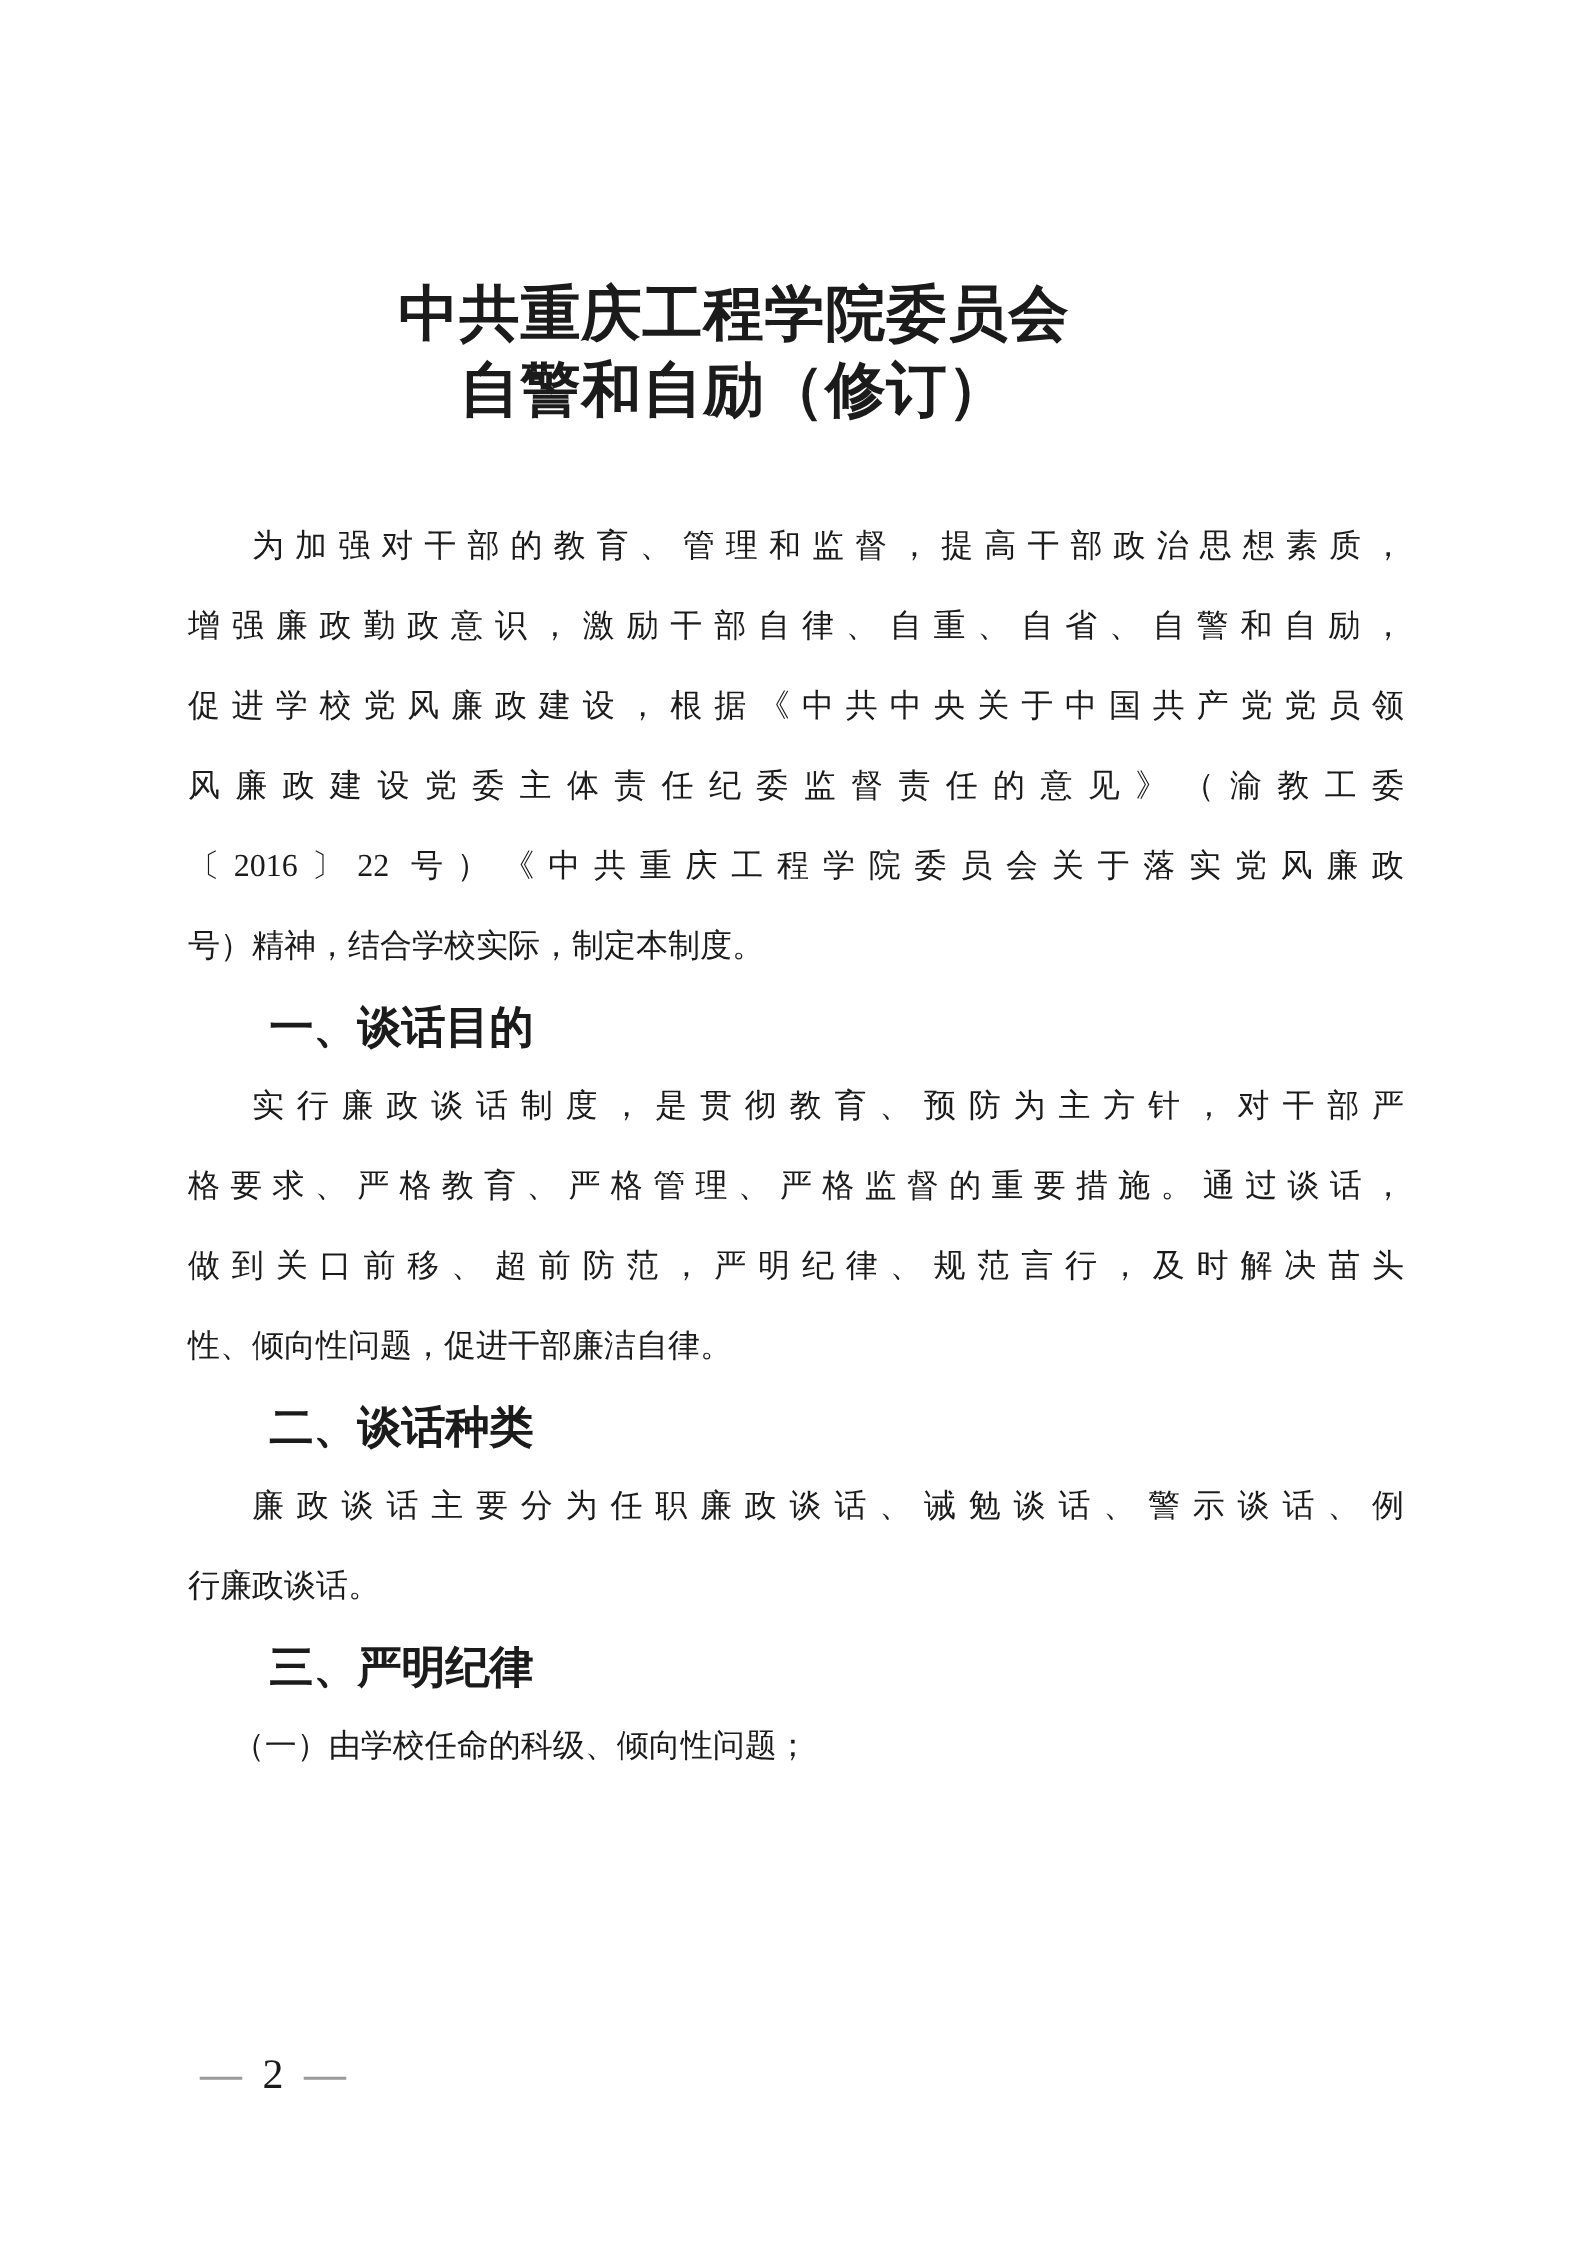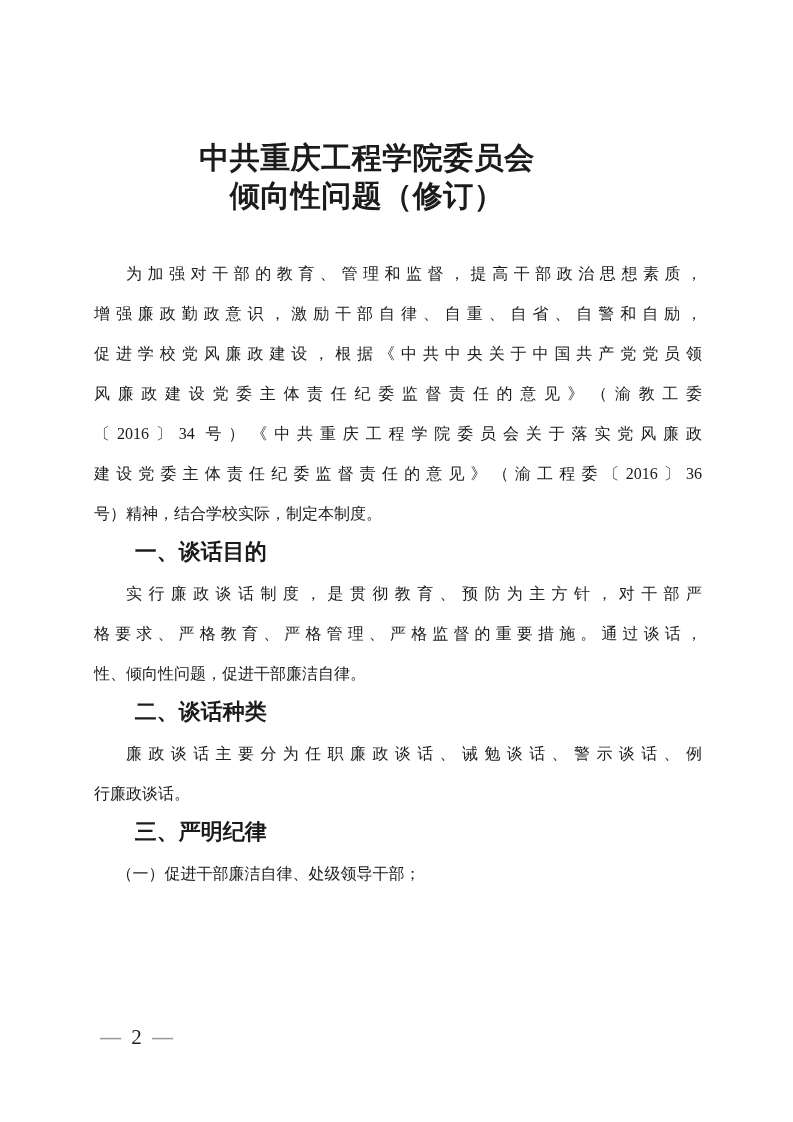--- a/index.html
+++ b/index.html
@@ -36,61 +36,61 @@
     text-align:left;
     white-space:pre-wrap;
   }
   .line.fill{
     text-align:justify;
     text-align-last:justify;
   }
   .line.indent{text-indent:2em;}
   .line.item{text-indent:1.4em;}
   .line.heading{
-    font-family:Liberation Mono, monospace;
+    font-family:Liberation Sans, sans-serif;
     font-weight:bold;
     font-size:22px;
     text-indent:1.85em;
   }
   .doc-footer{
     position:absolute;
     top:1025px;left:100px;
     height:24px;line-height:24px;
     font-size:21px;
   }
   .doc-footer .dash{color:var(--dash);font-weight:bold;}
   .doc-footer .num{color:var(--text);margin:0 5px;}
 </style>
 </head>
 <body>
 
 <div class="page">
 
   <header class="doc-title">
     <div>中共重庆工程学院委员会</div>
-    <div>倾向性问题（修订）</div>
+    <div>自警和自励（修订）</div>
   </header>
 
   <main class="doc-body" id="doc-body">
       <div class="line body indent fill">为加强对干部的教育、管理和监督，提高干部政治思想素质，</div>
       <div class="line body fill">增强廉政勤政意识，激励干部自律、自重、自省、自警和自励，</div>
       <div class="line body fill">促进学校党风廉政建设，根据《中共中央关于中国共产党党员领</div>
       <div class="line body fill">风廉政建设党委主体责任纪委监督责任的意见》（渝教工委</div>
-      <div class="line body fill">〔2016〕34 号）《中共重庆工程学院委员会关于落实党风廉政</div>
-      <div class="line body fill">建设党委主体责任纪委监督责任的意见》（渝工程委〔2016〕36</div>
+      <div class="line body fill">〔2016〕22 号）《中共重庆工程学院委员会关于落实党风廉政</div>
       <div class="line body">号）精神，结合学校实际，制定本制度。</div>
       <div class="line heading indent">一、谈话目的</div>
       <div class="line body indent fill">实行廉政谈话制度，是贯彻教育、预防为主方针，对干部严</div>
       <div class="line body fill">格要求、严格教育、严格管理、严格监督的重要措施。通过谈话，</div>
+      <div class="line body fill">做到关口前移、超前防范，严明纪律、规范言行，及时解决苗头</div>
       <div class="line body">性、倾向性问题，促进干部廉洁自律。</div>
       <div class="line heading indent">二、谈话种类</div>
       <div class="line body indent fill">廉政谈话主要分为任职廉政谈话、诫勉谈话、警示谈话、例</div>
       <div class="line body">行廉政谈话。</div>
       <div class="line heading indent">三、严明纪律</div>
-      <div class="line item">（一）促进干部廉洁自律、处级领导干部；</div>
+      <div class="line item">（一）由学校任命的科级、倾向性问题；</div>
     </main>
 
   <footer class="doc-footer">
     <span class="dash">—</span>
     <span class="num">2</span>
     <span class="dash">—</span>
   </footer>
 
 </div>
 

